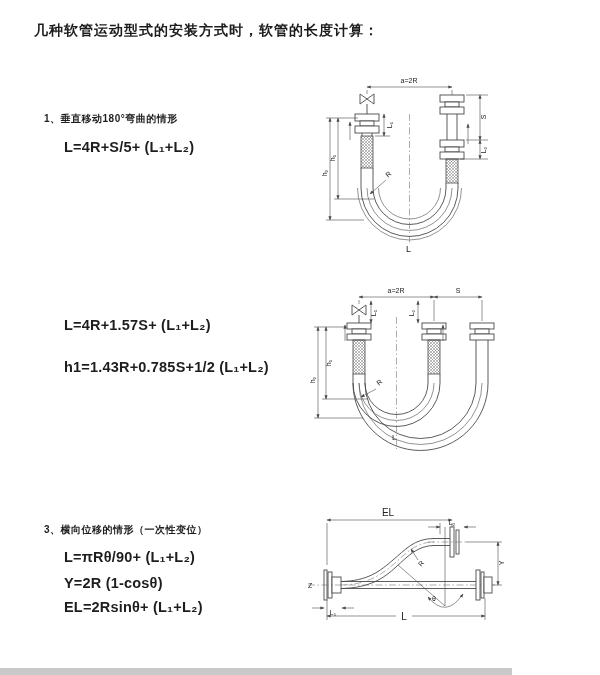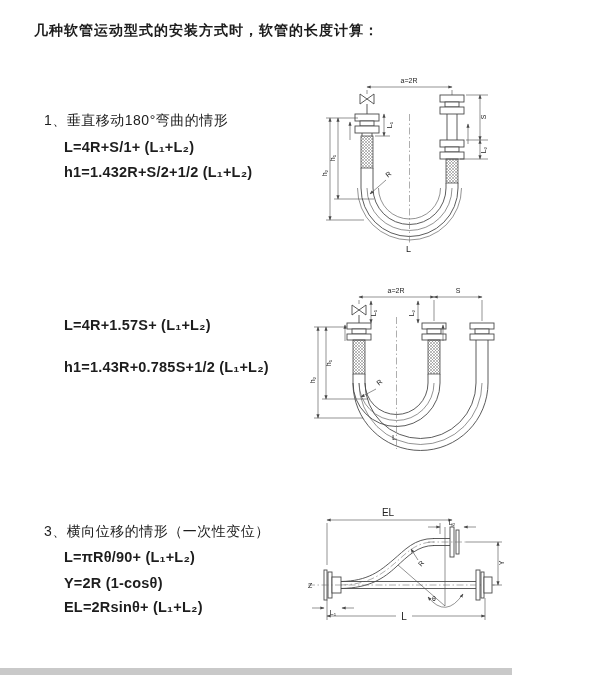--- a/index.html
+++ b/index.html
@@ -1,21 +1,21 @@
 <!DOCTYPE html>
 <html><head>
 <meta charset="utf-8">
 <style>
   html,body{margin:0;padding:0;background:#ffffff;}
   .page{
     position:relative;width:512px;height:675px;background:#ffffff;overflow:hidden;
     font-family:"Liberation Sans","DejaVu Sans",sans-serif;color:#1d1d1d;
   }
   .doc-title{position:absolute;left:34px;top:22px;font-size:14px;font-weight:700;letter-spacing:1px;}
-  .sec-heading{position:absolute;font-size:14px;font-weight:400;letter-spacing:0.5px;}
+  .sec-heading{position:absolute;font-size:10px;font-weight:700;letter-spacing:0.5px;}
   .formula{position:absolute;font-size:14.5px;font-weight:600;letter-spacing:0.2px;}
   .h1{left:44px;top:112px}.f11{left:64px;top:139px}.f12{left:64px;top:164px}.f13{left:64px;top:189px}
   .h2{left:44px;top:309px}.f21{left:64px;top:317px}.f22{left:64px;top:359px}.f23{left:64px;top:384px}
   .h3{left:44px;top:523px}.f31{left:64px;top:549px}.f32{left:64px;top:575px}.f33{left:64px;top:599px}
   .dsvg{position:absolute;}
   .d1{left:312px;top:70px}.d2{left:308px;top:283px}.d3{left:300px;top:503px}
   svg .ln{stroke:#4a4a4a;stroke-width:0.9;fill:none;}
   svg .thin{stroke-width:0.6;}
   svg .fl{fill:#ffffff;stroke:#4a4a4a;stroke-width:0.9;}
   svg .cl{stroke:#6b6b6b;stroke-width:0.55;stroke-dasharray:7 2.5 1.5 2.5;fill:none;}
@@ -25,22 +25,21 @@
   .page-bottom-edge{position:absolute;left:0;bottom:0;width:600px;height:7px;background:#c9c9c9;}
 </style>
 </head>
 <body>
 
 <div class="page">
 
   <div class="doc-title">几种软管运动型式的安装方式时，软管的长度计算：</div>
 
   <div class="sec-heading h1">1、垂直移动180°弯曲的情形</div>
-  <div class="formula f11">L=4R+S/1+ (L₁+L₂)</div>
-  <div class="formula f12">h1=1.432R+S/2+1/2 (L₁+L₂)</div>
+  <div class="formula f11">L=4R+S/5+ (L₁+L₂)</div>
 
   <div class="formula f21">L=4R+1.57S+ (L₁+L₂)</div>
   <div class="formula f22">h1=1.43R+0.785S+1/2 (L₁+L₂)</div>
 
   <div class="sec-heading h3">3、横向位移的情形（一次性变位）</div>
   <div class="formula f31">L=πRθ/90+ (L₁+L₂)</div>
   <div class="formula f32">Y=2R (1-cosθ)</div>
   <div class="formula f33">EL=2Rsinθ+ (L₁+L₂)</div>
 
   <svg class="dsvg d1" width="255" height="185" viewBox="0 0 255 185">

